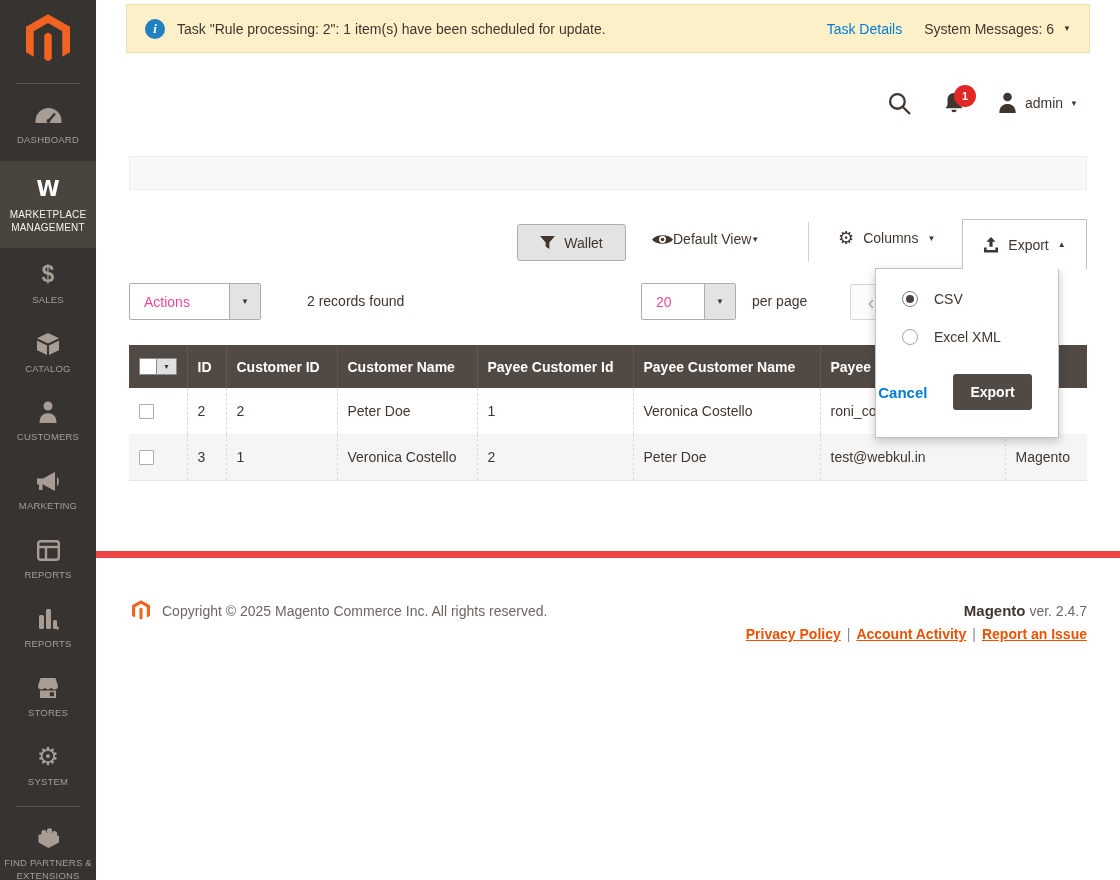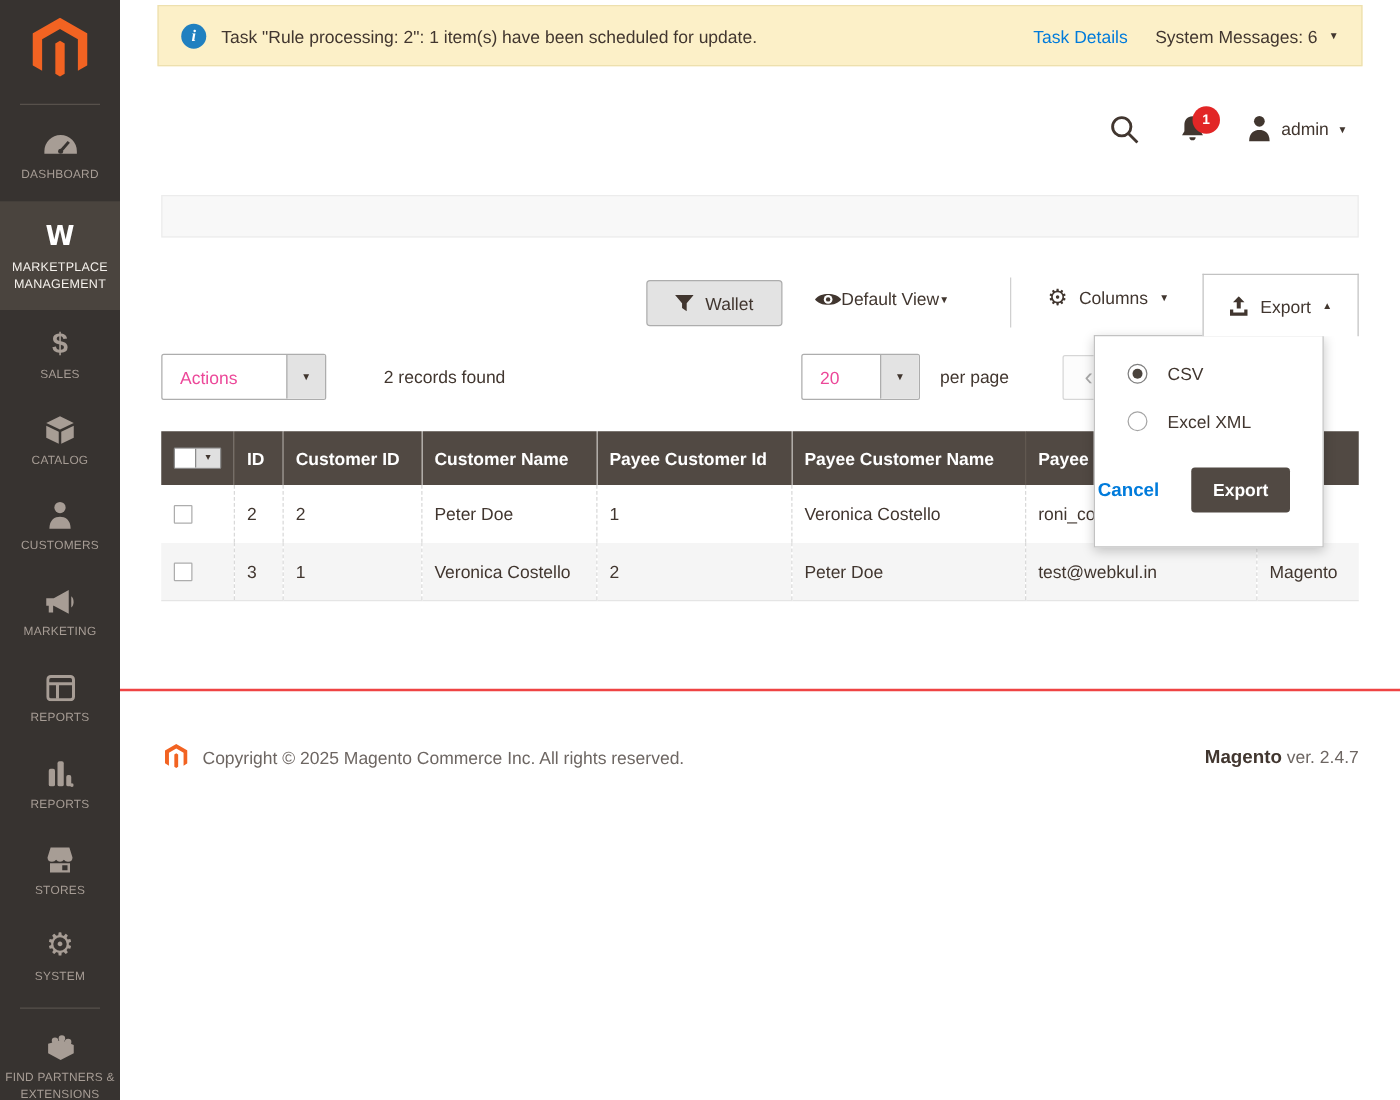--- a/index.html
+++ b/index.html
@@ -95,21 +95,21 @@
   .radio-row { display:flex; align-items:center; gap:16px; margin:22px 0 0 26px; cursor:pointer; font-size:14px; }
   .radio { width:16px; height:16px; border-radius:50%; border:1px solid #a5a5a5; background:#fff; position:relative; flex:0 0 16px; }
   .radio.checked { border-color:#7e7e7e; }
   .radio.checked::after { content:""; position:absolute; left:3px; top:3px; width:8px; height:8px; border-radius:50%; background:#4a433d; }
   .panel-actions { position:absolute; left:0; right:0; top:105px; display:flex; align-items:center; justify-content:center; gap:26px; padding-right:24px; }
   .cancel-link { color:#007bdb; font-weight:bold; font-size:15px; cursor:pointer; }
   .export-action-btn { background:#514943; color:#fff; font-weight:bold; font-size:14px; border:none;
     padding:10px 17px; border-radius:3px; cursor:pointer; }
 
   
-  .content-footer { position:absolute; left:0; top:551px; width:1024px; height:329px; border-top:2px solid #ef4444; background:#fff; }
+  .content-footer { position:absolute; left:0; top:551px; width:1024px; height:329px; border-top:7px solid #ef4444; background:#fff; }
   .footer-left { position:absolute; left:36px; top:42px; display:flex; align-items:center; gap:12px; }
   .copyright { font-size:14px; color:#6d6662; }
   .footer-brand { position:absolute; right:33px; top:44px; font-size:14px; color:#6d6662; }
   .footer-brand b { color:#41362f; font-size:15px; }
   .footer-links { position:absolute; right:33px; top:68px; font-size:14px; }
   .footer-links a { color:#eb5202; text-decoration:underline; font-weight:bold; cursor:pointer; }
   .footer-links .sep { color:#8a8a8a; margin:0 6px; font-weight:normal; }
   svg { display:block; }
 </style>
 </head>
@@ -405,15 +405,18 @@
     <div class="footer-left">
       <svg width="18" height="21" viewBox="0 0 40 46">
         <polygon points="20,0 40,11.5 40,34.5 33,38.6 33,15.6 20,8.1 7,15.6 7,38.6 0,34.5 0,11.5" fill="#f26322"></polygon>
         <polygon points="16.6,40.7 16.6,18.7 20,16.7 23.4,18.7 23.4,40.7 20,42.8" fill="#f26322"></polygon>
       </svg>
       <span class="copyright">Copyright © 2025 Magento Commerce Inc. All rights reserved.</span>
     </div>
     <div class="footer-brand">
       <b>Magento</b><span> ver. 2.4.7</span>
     </div>
+    <div class="footer-links">
+      <a>Privacy Policy</a><span class="sep">|</span><a>Account Activity</a><span class="sep">|</span><a>Report an Issue</a>
+    </div>
   </div>
 
 </div>
 
 </body></html>

